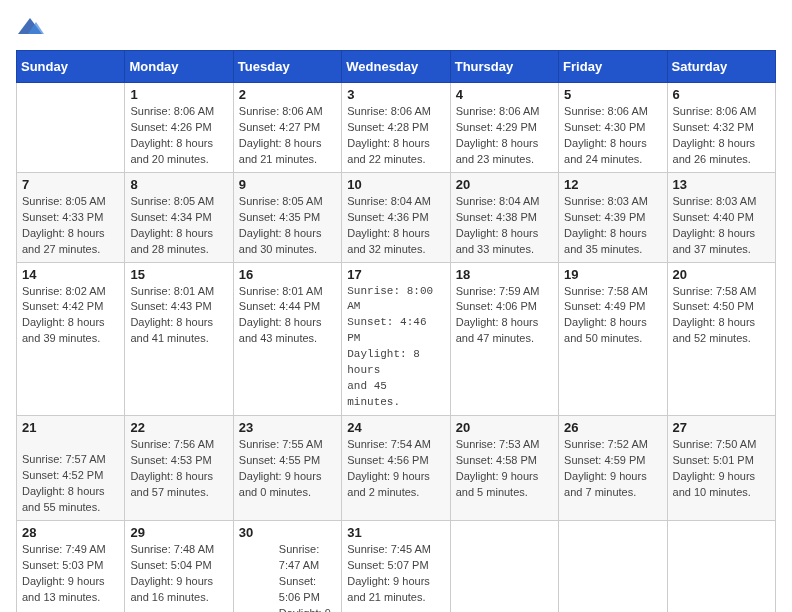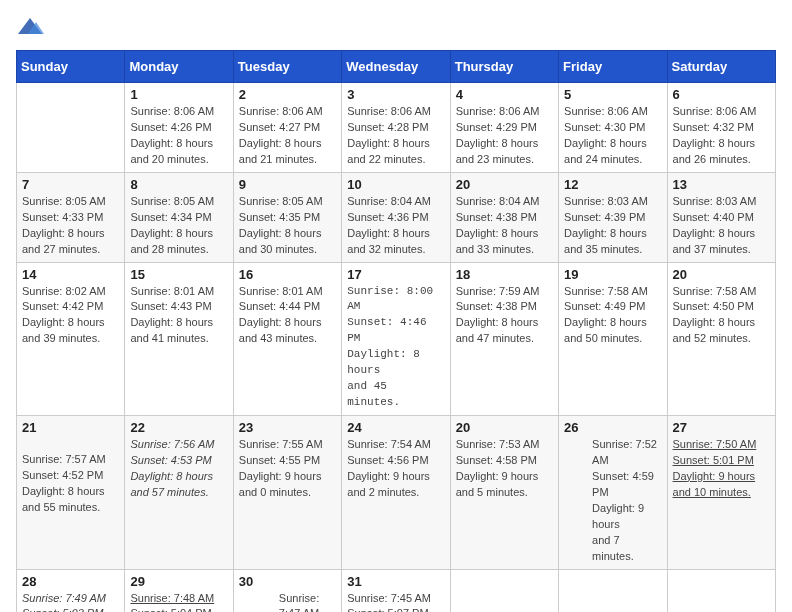--- a/index.html
+++ b/index.html
@@ -242,21 +242,21 @@
         <td>
           <span class="day-number">17</span>
           <div class="day-info" style="white-space: pre-line; font-family: Liberation Mono, monospace;">Sunrise: 8:00 AM
 Sunset: 4:46 PM
 Daylight: 8 hours
 and 45 minutes.</div>
         </td>
         <td>
           <span class="day-number">18</span>
           <div class="day-info" style="white-space: pre-line;">Sunrise: 7:59 AM
-Sunset: 4:38 PM
+Sunset: 4:06 PM
 Daylight: 8 hours
 and 47 minutes.</div>
         </td>
         <td>
           <span class="day-number">19</span>
           <div class="day-info" style="white-space: pre-line;">Sunrise: 7:58 AM
 Sunset: 4:49 PM
 Daylight: 8 hours
 and 50 minutes.</div>
         </td>
@@ -271,21 +271,21 @@
       <tr>
         <td>
           <span class="day-number">21</span>
           <div class="day-info" style="white-space: pre-line; margin-top: 17px;">Sunrise: 7:57 AM
 Sunset: 4:52 PM
 Daylight: 8 hours
 and 55 minutes.</div>
         </td>
         <td>
           <span class="day-number">22</span>
-          <div class="day-info" style="white-space: pre-line; font-style: italic;">Sunrise: 7:56 AM
+          <div class="day-info" style="white-space: pre-line;">Sunrise: 7:56 AM
 Sunset: 4:53 PM
 Daylight: 8 hours
 and 57 minutes.</div>
         </td>
         <td>
           <span class="day-number">23</span>
           <div class="day-info" style="white-space: pre-line;">Sunrise: 7:55 AM
 Sunset: 4:55 PM
 Daylight: 9 hours
 and 0 minutes.</div>
@@ -299,44 +299,44 @@
         </td>
         <td>
           <span class="day-number">20</span>
           <div class="day-info" style="white-space: pre-line;">Sunrise: 7:53 AM
 Sunset: 4:58 PM
 Daylight: 9 hours
 and 5 minutes.</div>
         </td>
         <td>
           <span class="day-number">26</span>
-          <div class="day-info" style="white-space: pre-line; margin-left: 28px;">Sunrise: 7:52 AM
+          <div class="day-info" style="white-space: pre-line;">Sunrise: 7:52 AM
 Sunset: 4:59 PM
 Daylight: 9 hours
 and 7 minutes.</div>
         </td>
         <td>
           <span class="day-number">27</span>
-          <div class="day-info" style="white-space: pre-line; text-decoration: underline;">Sunrise: 7:50 AM
+          <div class="day-info" style="white-space: pre-line;">Sunrise: 7:50 AM
 Sunset: 5:01 PM
 Daylight: 9 hours
 and 10 minutes.</div>
         </td>
       </tr>
       <tr>
         <td>
           <span class="day-number">28</span>
-          <div class="day-info" style="white-space: pre-line; font-style: italic;">Sunrise: 7:49 AM
+          <div class="day-info" style="white-space: pre-line;">Sunrise: 7:49 AM
 Sunset: 5:03 PM
 Daylight: 9 hours
 and 13 minutes.</div>
         </td>
         <td>
           <span class="day-number">29</span>
-          <div class="day-info" style="white-space: pre-line; text-decoration: underline;">Sunrise: 7:48 AM
+          <div class="day-info" style="white-space: pre-line;">Sunrise: 7:48 AM
 Sunset: 5:04 PM
 Daylight: 9 hours
 and 16 minutes.</div>
         </td>
         <td>
           <span class="day-number">30</span>
           <div class="day-info" style="white-space: pre-line; margin-left: 40px;">Sunrise: 7:47 AM
 Sunset: 5:06 PM
 Daylight: 9 hours
 and 19 minutes.</div>

